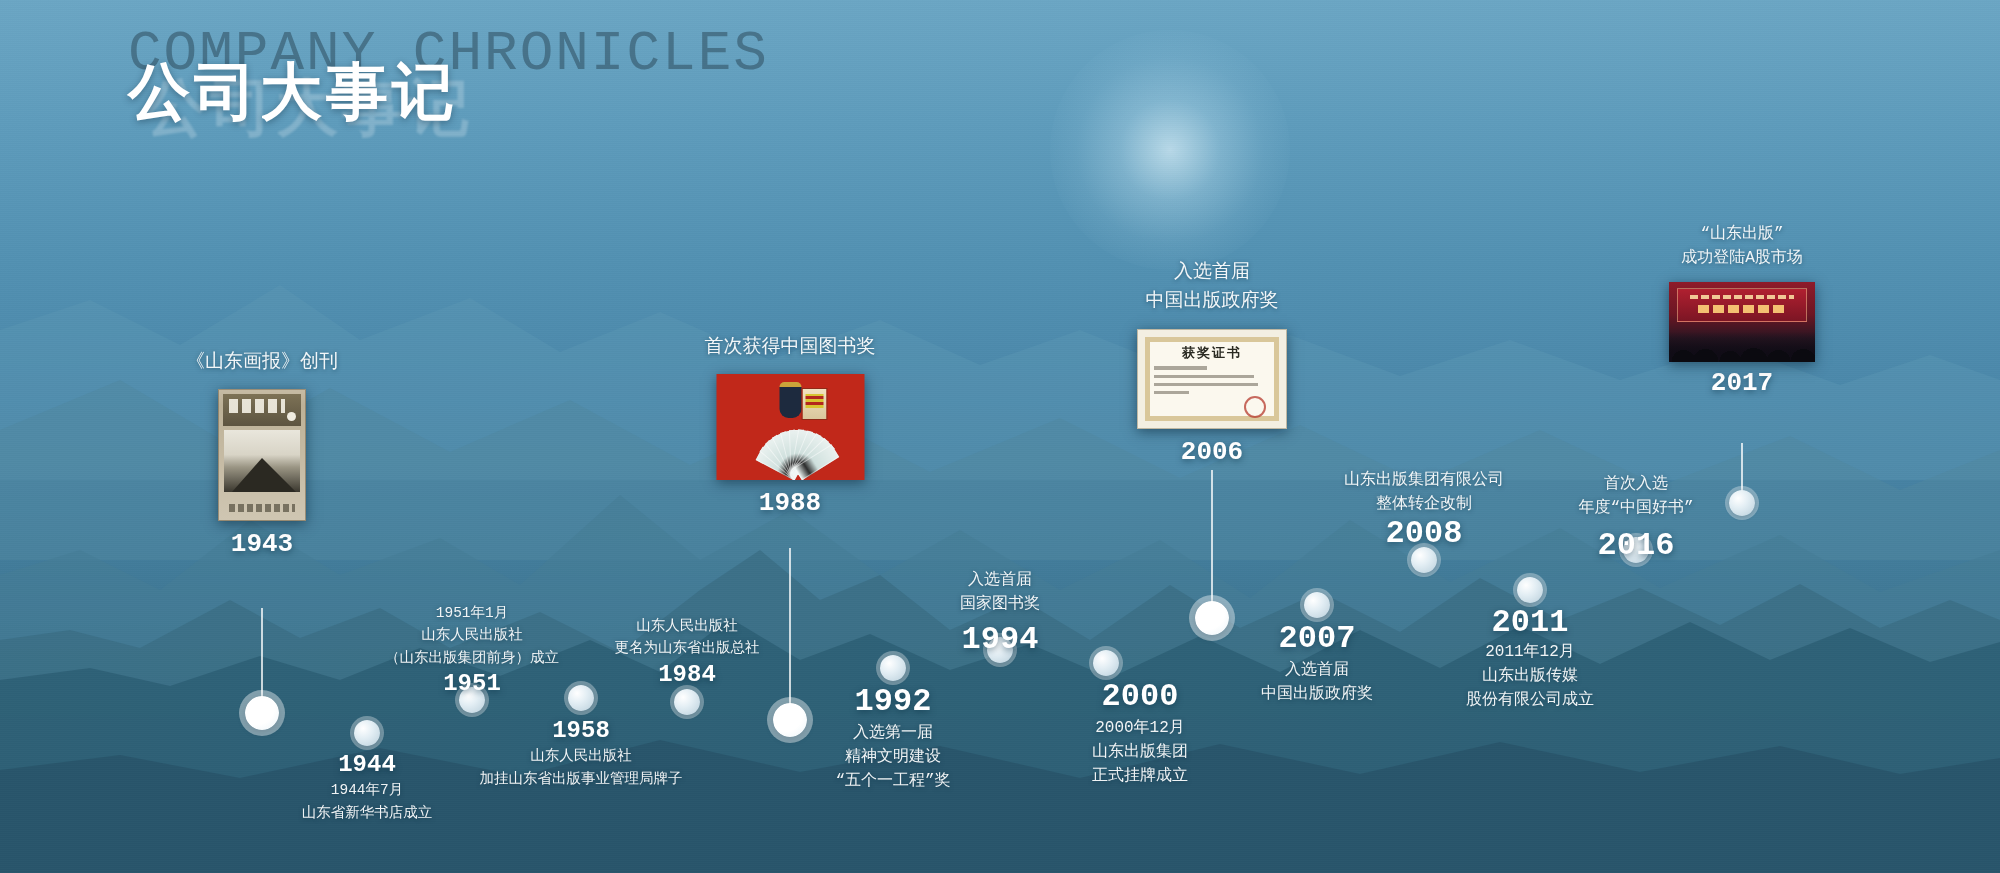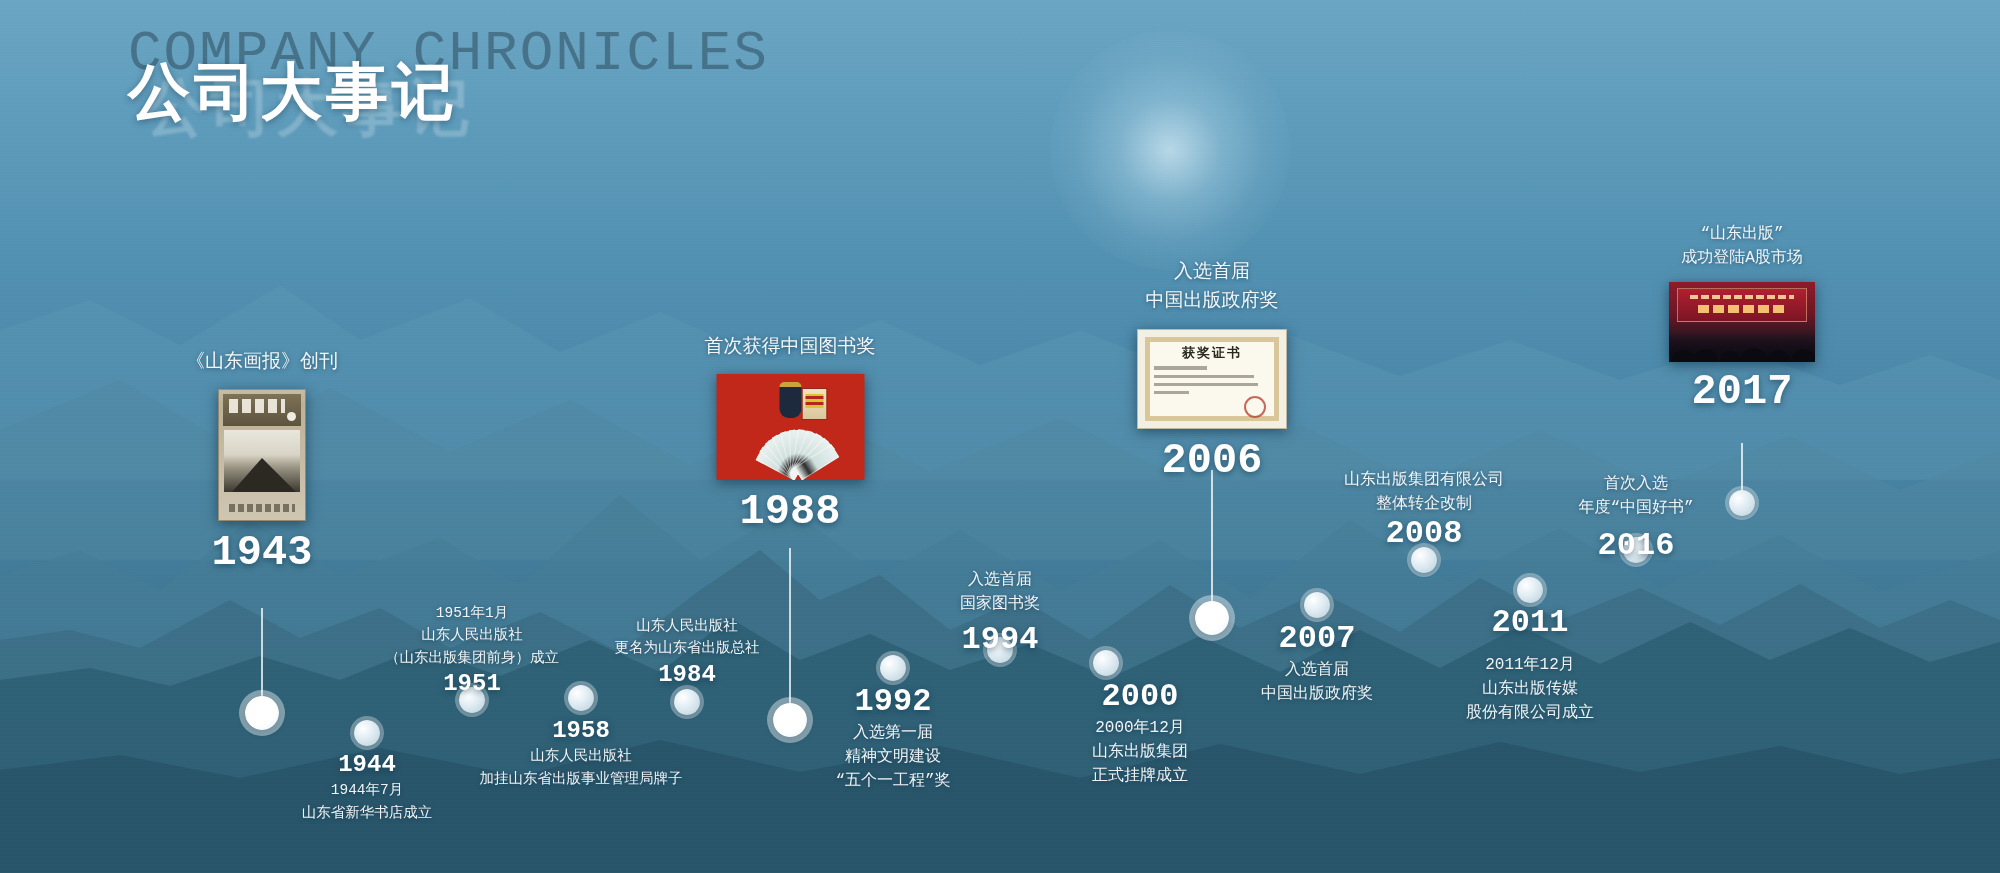--- a/index.html
+++ b/index.html
@@ -98,21 +98,21 @@
     white-space: nowrap;
   }
   .yr {
     color: #ffffff;
     font-weight: 700;
     text-shadow: 0 2px 6px rgba(10,45,65,0.55);
     line-height: 1.05;
   }
   .yr.sm { font-size: 24px; }
   .yr.md { font-size: 32px; }
-  .yr.lg { font-size: 42px; }
+  .yr.lg { font-size: 26px; }
   .desc {
     color: rgba(255,255,255,0.93);
     font-size: 14.5px;
     line-height: 1.55;
     text-shadow: 0 1px 4px rgba(10,45,65,0.55);
     font-weight: 400;
   }
   .desc.big { font-size: 19px; line-height: 1.5; }
   .desc.mid { font-size: 16px; line-height: 1.5; }
   .gapt { margin-top: 3px; }
@@ -424,21 +424,21 @@
   <div class="evt" style="left:1424px; top:468px;">
     <div class="desc mid">山东出版集团有限公司</div>
     <div class="desc mid">整体转企改制</div>
     <div class="yr md" style="margin-top:1px;">2008</div>
   </div>
   <div class="node" style="left:1424px; top:560px;"></div>
 
   <div class="node" style="left:1530px; top:590px;"></div>
   <div class="evt" style="left:1530px; top:606px;">
     <div class="yr md">2011</div>
-    <div class="desc mid" style="margin-top:13px;">2011年12月</div>
+    <div class="desc mid" style="margin-top:0;">2011年12月</div>
     <div class="desc mid">山东出版传媒</div>
     <div class="desc mid">股份有限公司成立</div>
   </div>
 
   <div class="evt" style="left:1636px; top:472px;">
     <div class="desc mid">首次入选</div>
     <div class="desc mid">年度“中国好书”</div>
     <div class="yr md" style="margin-top:9px;">2016</div>
   </div>
   <div class="node" style="left:1636px; top:550px;"></div>

